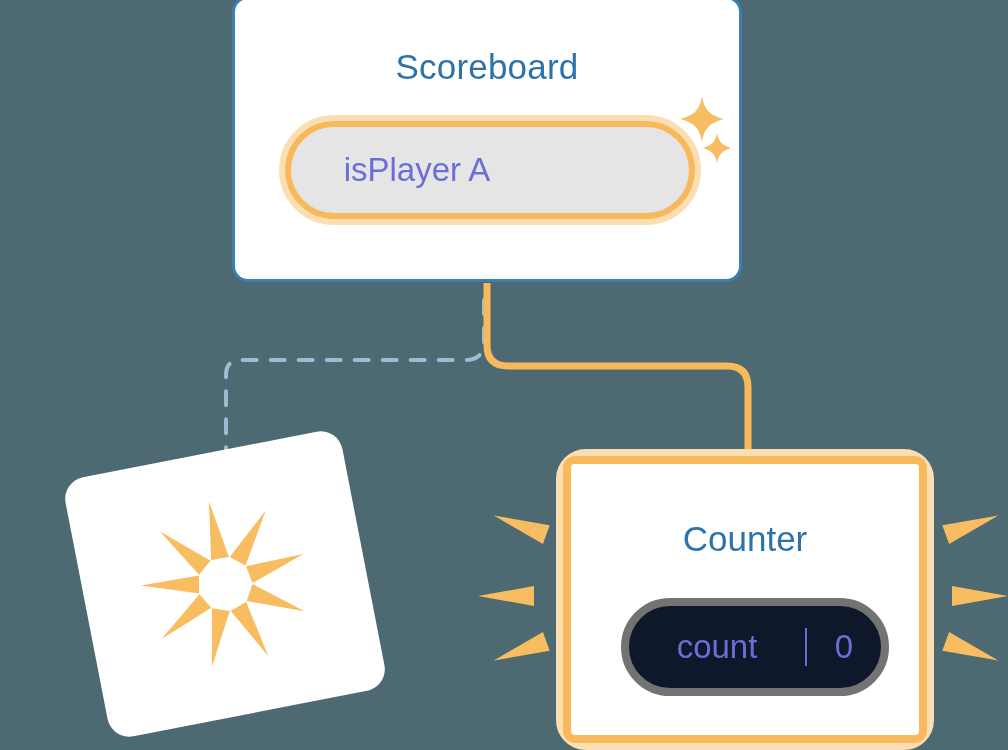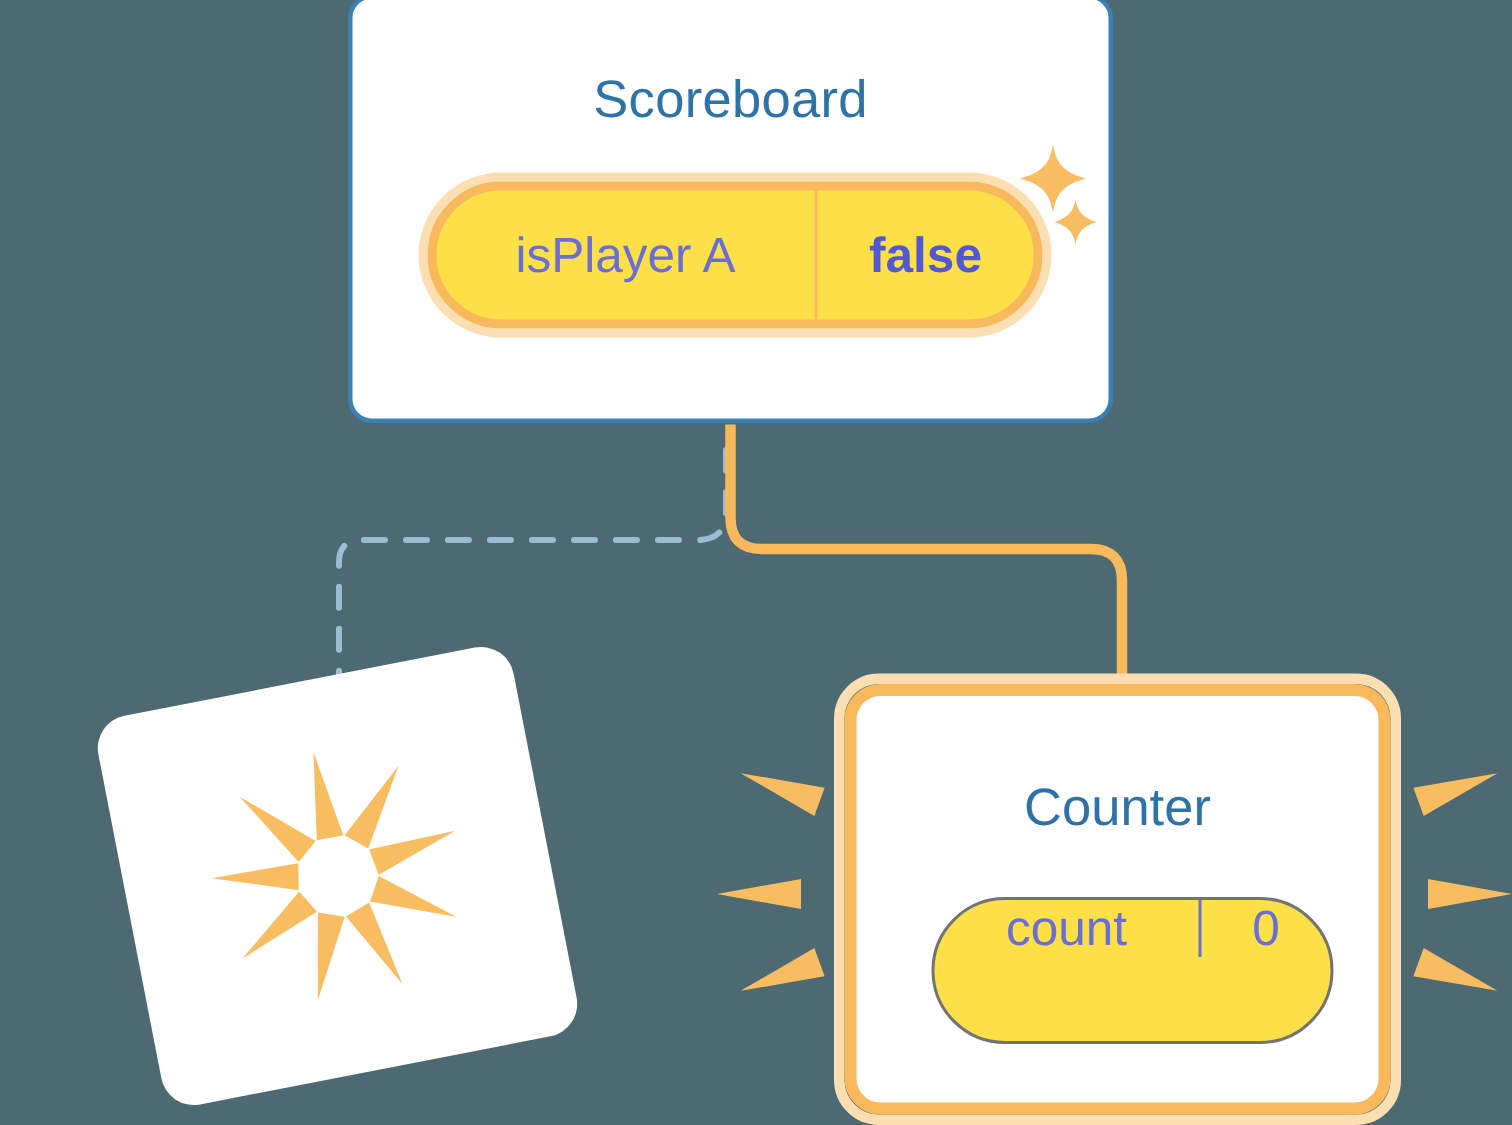--- a/index.html
+++ b/index.html
@@ -67,21 +67,21 @@
     border: 6px solid #fbdfb3;
     border-radius: 60px;
     box-sizing: border-box;
   }
   .pill-inner {
     position: absolute;
     inset: 0;
     border: 6px solid #f8b95c;
     border-radius: 55px;
     box-sizing: border-box;
-    background: #fde047;
+    background: #e5e5e5;
     display: flex;
     align-items: stretch;
     overflow: hidden;
   }
   .pill-key, .pill-val {
     display: flex;
     align-items: center;
     justify-content: center;
     box-sizing: border-box;
   }
@@ -141,45 +141,45 @@
     height: 301px;
     border: 7px solid #fbdfb3;
     border-radius: 30px;
     box-sizing: border-box;
     z-index: 3;
   }
   .counter-card-inner {
     position: absolute;
     inset: 0;
     border: 8px solid #f8b95c;
-    border-radius: 24px;
+    border-radius: 12px;
     background: #ffffff;
     box-sizing: border-box;
   }
   .counter-title {
     position: absolute;
     left: 0;
     right: 0;
     top: 55px;
     text-align: center;
     color: #2e73a8;
     font-size: 35px;
   }
   .counter-pill {
     position: absolute;
     left: 50px;
     top: 134px;
     width: 268px;
     height: 98px;
-    border: 2px solid #737373;
+    border: 8px solid #737373;
     border-radius: 52px;
     box-sizing: border-box;
-    background: #fde047;
+    background: #0f172a;
     display: flex;
-    align-items: flex-start;
+    align-items: center;
     overflow: hidden;
   }
   .counter-pill .pill-key {
     flex: 0 0 176px;
     color: #6b6fd4;
     font-size: 33px;
   }
   .counter-pill .pill-val {
     border-left: 2px solid #6b6fd4;
     color: #6b6fd4;
@@ -210,21 +210,20 @@
 
     <path d="M 487 283 L 487 345 Q 487 366 508 366 L 727 366 Q 748 366 748 387 L 748 466" fill="none" stroke="#f8b95c" stroke-width="7" stroke-linecap="butt"></path>
   </svg>
 
   <div class="scoreboard-card">
     <div class="scoreboard-title">Scoreboard</div>
 
     <div class="pill-outer">
       <div class="pill-inner">
         <div class="pill-key">isPlayer A</div>
-        <div class="pill-val">false</div>
       </div>
     </div>
   </div>
 
   <svg class="sparkle" style="left:678px; top:94px;" width="48" height="50" viewBox="0 0 48 50">
     <path d="M24 2 C26 15 31 21 46 25 C31 29 26 35 24 48 C22 35 17 29 2 25 C17 21 22 15 24 2 Z" fill="#f8bc61"></path>
   </svg>
   <svg class="sparkle" style="left:701px; top:131px;" width="32" height="34" viewBox="0 0 32 34">
     <path d="M16 2 C17.5 10 20.5 14 30 17 C20.5 20 17.5 24 16 32 C14.5 24 11.5 20 2 17 C11.5 14 14.5 10 16 2 Z" fill="#f8bc61"></path>
   </svg>

